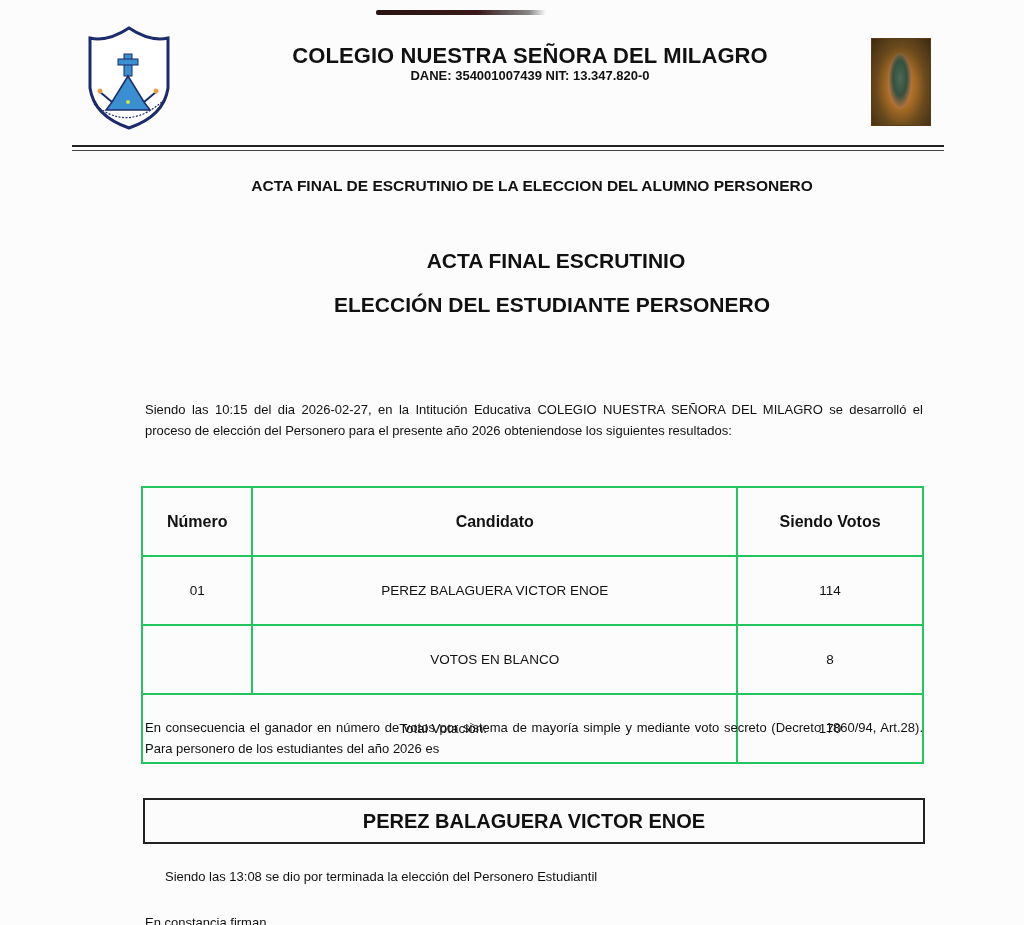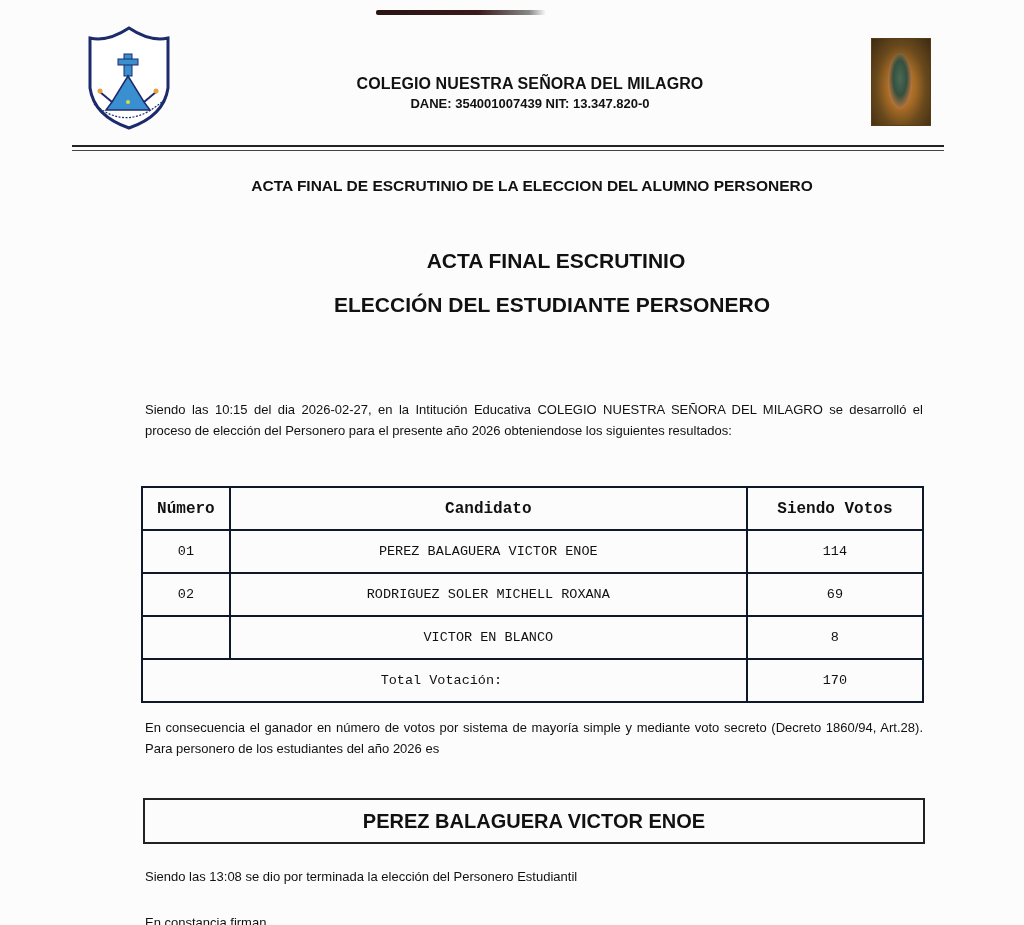--- a/index.html
+++ b/index.html
@@ -10,34 +10,34 @@
   }
   .topbar { position:absolute; left:376px; top:10px; width:170px; height:5px;
     background:linear-gradient(90deg,#2a1414 0%,#3a1a1a 60%,#888 90%,rgba(200,200,200,0) 100%); border-radius:2px; }
   .logo { position:absolute; left:84px; top:26px; width:90px; height:104px; }
   .relic { position:absolute; left:871px; top:38px; width:58px; height:86px;
     background:radial-gradient(ellipse at 50% 55%, #c98a3a 0%, #a56a25 35%, #6a4a1d 60%, #3b2a12 100%);
     border:1px solid #5a3d15; }
   .relic-inner { position:absolute; left:16px; top:14px; width:24px; height:56px; border-radius:50%;
     background:radial-gradient(ellipse at 50% 45%, #4b6a55 0%, #35503f 40%, #c9783c 75%, rgba(0,0,0,0) 100%); }
   .hdr { position:absolute; left:270px; top:44px; width:520px; text-align:center; }
-  .school { font-weight:bold; font-size:16px; letter-spacing:0.1px; line-height:24px;margin-top:28px; }
+  .school { font-weight:bold; font-size:22px; letter-spacing:0.1px; line-height:24px; }
   .sub { font-weight:bold; font-size:13px; line-height:15px; }
   .rule1 { position:absolute; left:72px; top:145px; width:872px; height:2px; background:#222; }
   .rule2 { position:absolute; left:72px; top:150px; width:872px; height:1px; background:#444; }
   .title1 { position:absolute; left:0; width:1024px; top:177px; text-align:center; font-weight:bold; font-size:15.5px; margin-left:20px; }
   .title2 { position:absolute; left:0; width:1024px; top:249px; text-align:center; font-weight:bold; font-size:21px; margin-left:44px; }
   .title3 { position:absolute; left:0; width:1024px; top:293px; text-align:center; font-weight:bold; font-size:21px; margin-left:40px; }
   .para { position:absolute; left:145px; width:778px; font-size:13px; line-height:21px; text-align:justify; }
   .p1 { top:399px; }
   .p2 { top:717px; }
-  .p3 { top:866px; }
+  .p3 { top:866px;margin-left:20px; }
   .p4 { top:912px; }
   table.res { position:absolute; left:141px; top:486px; width:783px; border-collapse:collapse; }
-  table.res td, table.res th { border:2px solid #0f172a; height:41px; padding:0; font-size:13.5px; text-align:center;font-family:Liberation Mono, monospace; }
+  table.res td, table.res th { border:2px solid #22c55e; height:41px; padding:13px; font-size:13.5px; text-align:center; }
   table.res th { font-size:16px; font-weight:bold; }
   .c1 { width:86px; } .c2 { width:518px; } .c3 { width:175px; }
   .total-label { text-align:center; padding-right:6px !important; }
   .winner { position:absolute; left:143px; top:798px; width:778px; height:42px; border:2px solid #222;
     text-align:center; line-height:42px; font-weight:bold; font-size:20px; }
 </style>
 </head>
 <body>
 
 <div class="topbar"></div>
@@ -78,27 +78,22 @@
     <th class="c1">Número</th>
     <th class="c2">Candidato</th>
     <th class="c3">Siendo Votos</th>
   </tr>
   <tr>
     <td>01</td>
     <td>PEREZ BALAGUERA VICTOR  ENOE</td>
     <td>114</td>
   </tr>
   <tr>
-    <td>02</td>
-    <td>RODRIGUEZ SOLER MICHELL ROXANA</td>
-    <td>69</td>
-  </tr>
-  <tr>
     <td></td>
-    <td>VICTOR EN BLANCO</td>
+    <td>VOTOS EN BLANCO</td>
     <td>8</td>
   </tr>
   <tr>
     <td colspan="2" class="total-label">Total Votación:</td>
     <td>170</td>
   </tr>
 </tbody>
   </table>
 
 <div class="para p2">En consecuencia el ganador en número de votos por sistema de mayoría simple y mediante voto secreto (Decreto 1860/94, Art.28).  Para personero de los estudiantes del año 2026 es</div>

